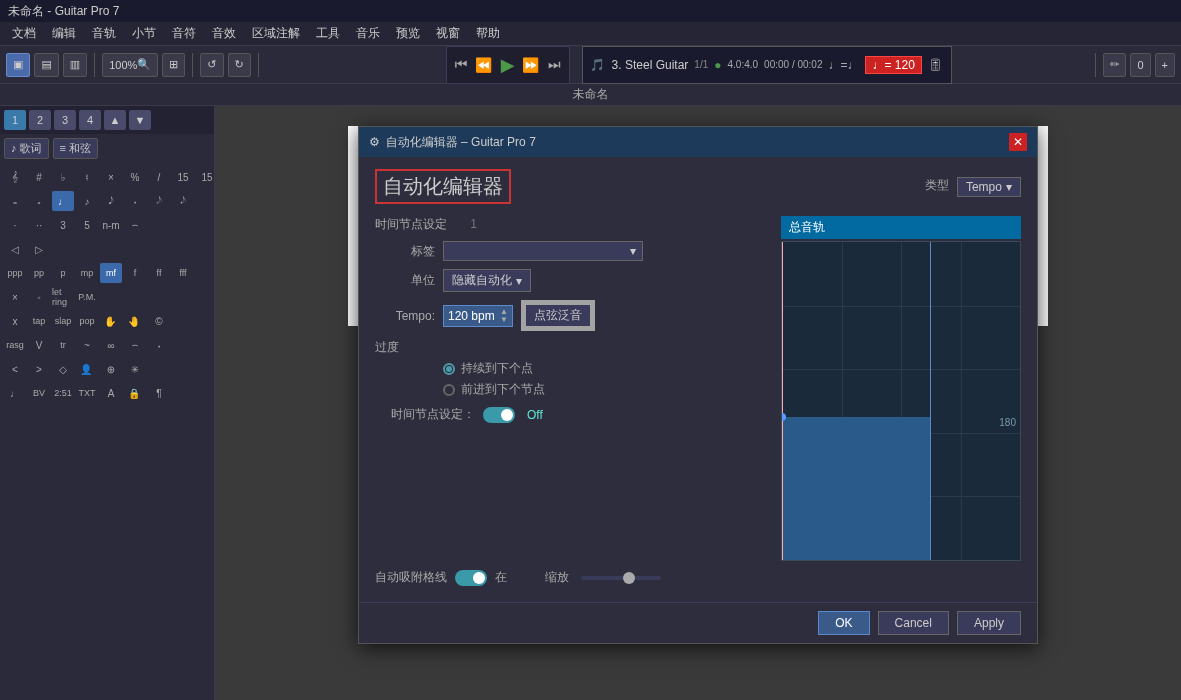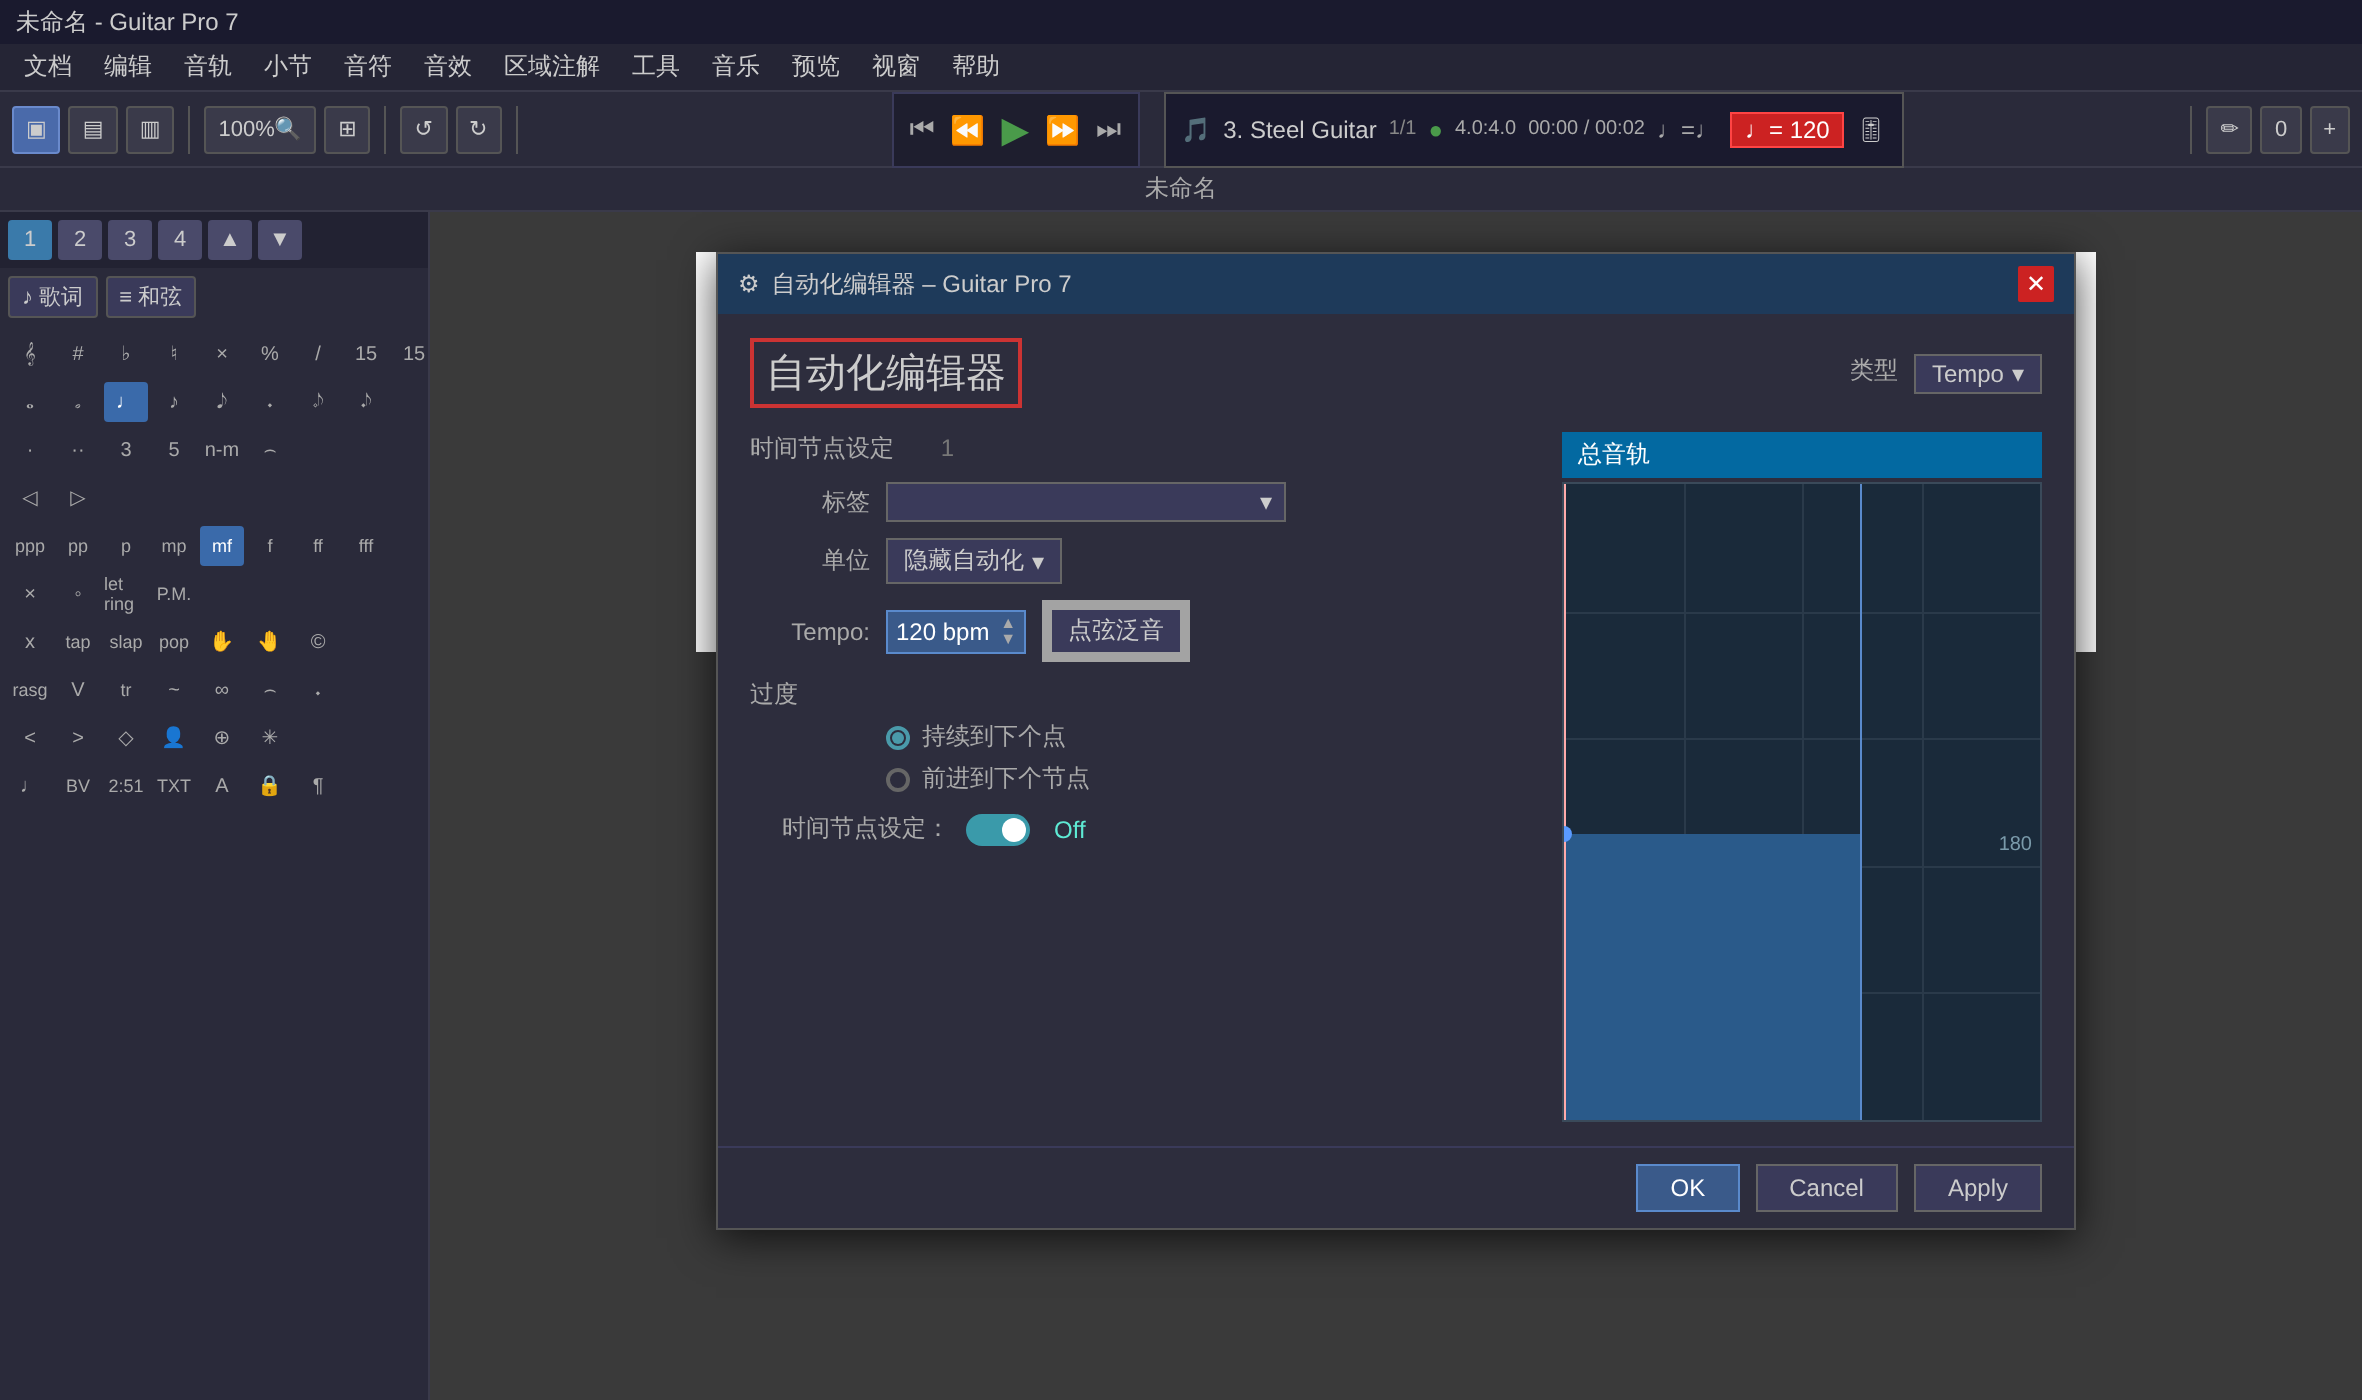--- a/index.html
+++ b/index.html
@@ -396,20 +396,31 @@
 
               <div class="cursor-line" style="left: 0;"></div>
 
               <div class="blue-dot" style="left: 0; top: 55%;"></div>
 
               <div style="position:absolute; top:0; bottom:0; left:62%; width:1px; background:#5a8acc;"></div>
             </div>
           </div>
         </div>
 
+        <div class="dialog-bottom">
+          <span class="snap-label">自动吸附格线</span>
+          <div class="snap-toggle">
+            <div class="snap-knob"></div>
+          </div>
+          <span class="in-label">在</span>
+          <span class="snap-label" style="margin-left:30px;">缩放</span>
+          <div class="zoom-slider">
+            <div class="zoom-knob"></div>
+          </div>
+        </div>
       </div>
 
       <div class="dialog-footer">
         <button class="btn-ok">OK</button>
         <button class="btn-cancel">Cancel</button>
         <button class="btn-apply">Apply</button>
       </div>
     </div>
   </div>
 </div>

